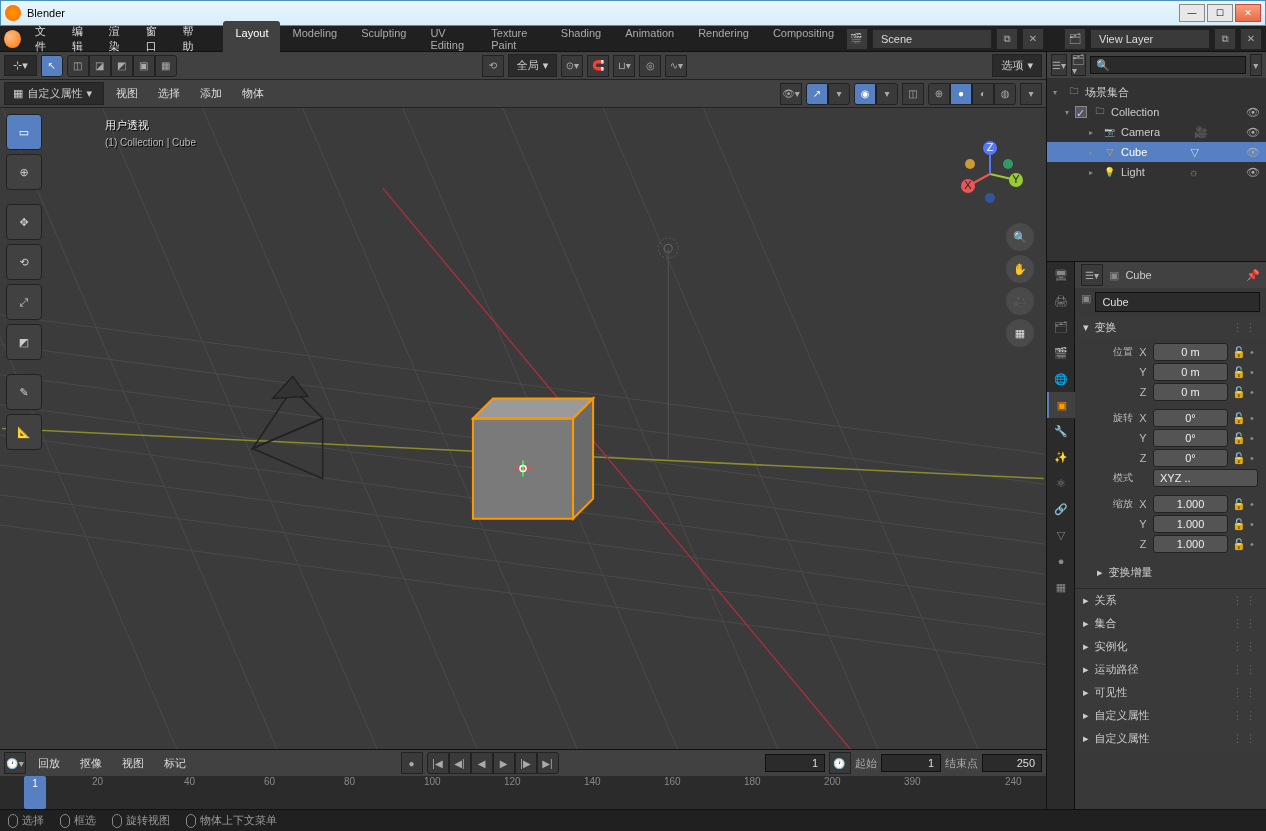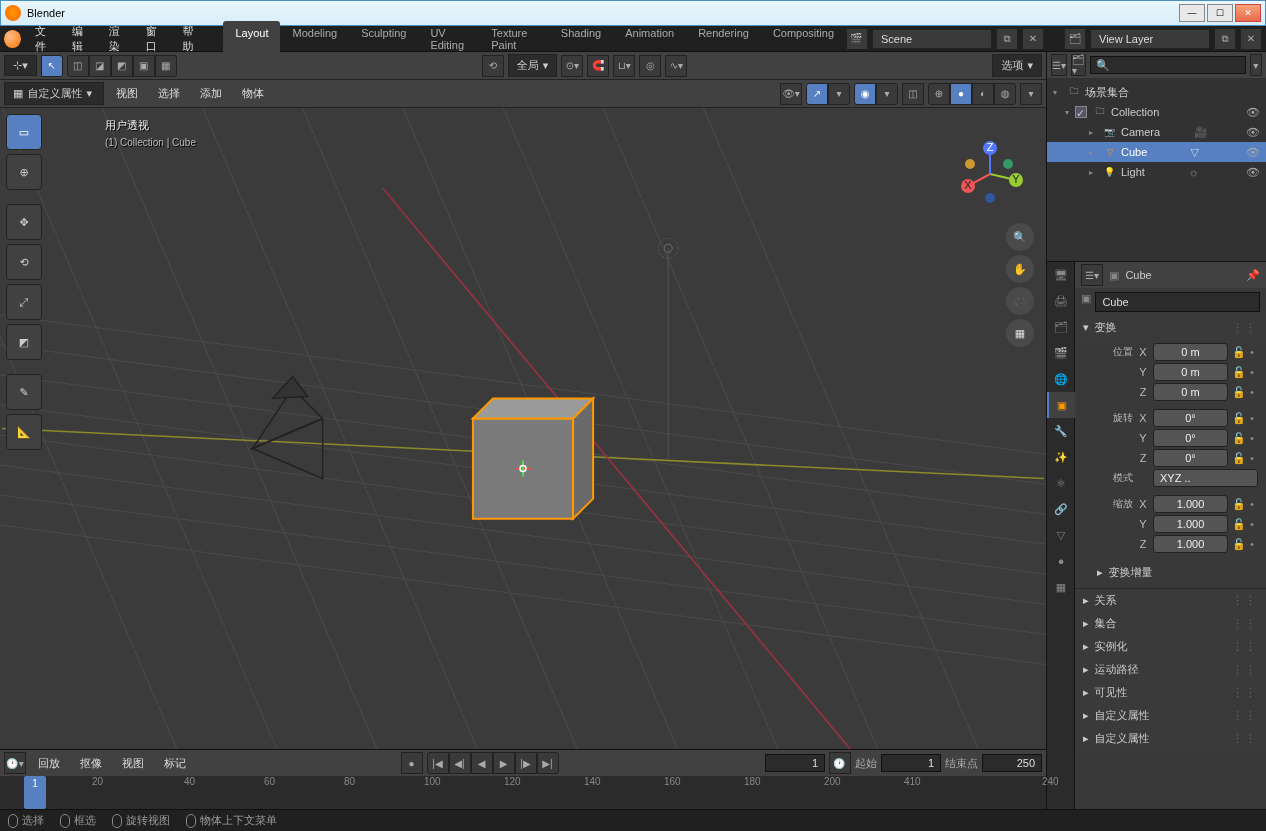--- a/index.html
+++ b/index.html
@@ -299,22 +299,22 @@
         <span class="tl-tick" style="left:92px">20</span>
         <span class="tl-tick" style="left:184px">40</span>
         <span class="tl-tick" style="left:264px">60</span>
         <span class="tl-tick" style="left:344px">80</span>
         <span class="tl-tick" style="left:424px">100</span>
         <span class="tl-tick" style="left:504px">120</span>
         <span class="tl-tick" style="left:584px">140</span>
         <span class="tl-tick" style="left:664px">160</span>
         <span class="tl-tick" style="left:744px">180</span>
         <span class="tl-tick" style="left:824px">200</span>
-        <span class="tl-tick" style="left:904px">410</span>
-        <span class="tl-tick" style="left:1042px">240</span>
+        <span class="tl-tick" style="left:904px">390</span>
+        <span class="tl-tick" style="left:1005px">240</span>
       </div>
     </div>
   </div>
 
   <div class="right">
     <div class="outliner">
       <div class="outliner-hdr">
         <div class="icon-btn">☰▾</div>
         <div class="icon-btn">🗂▾</div>
         <input class="outliner-search" placeholder="🔍" style="">

